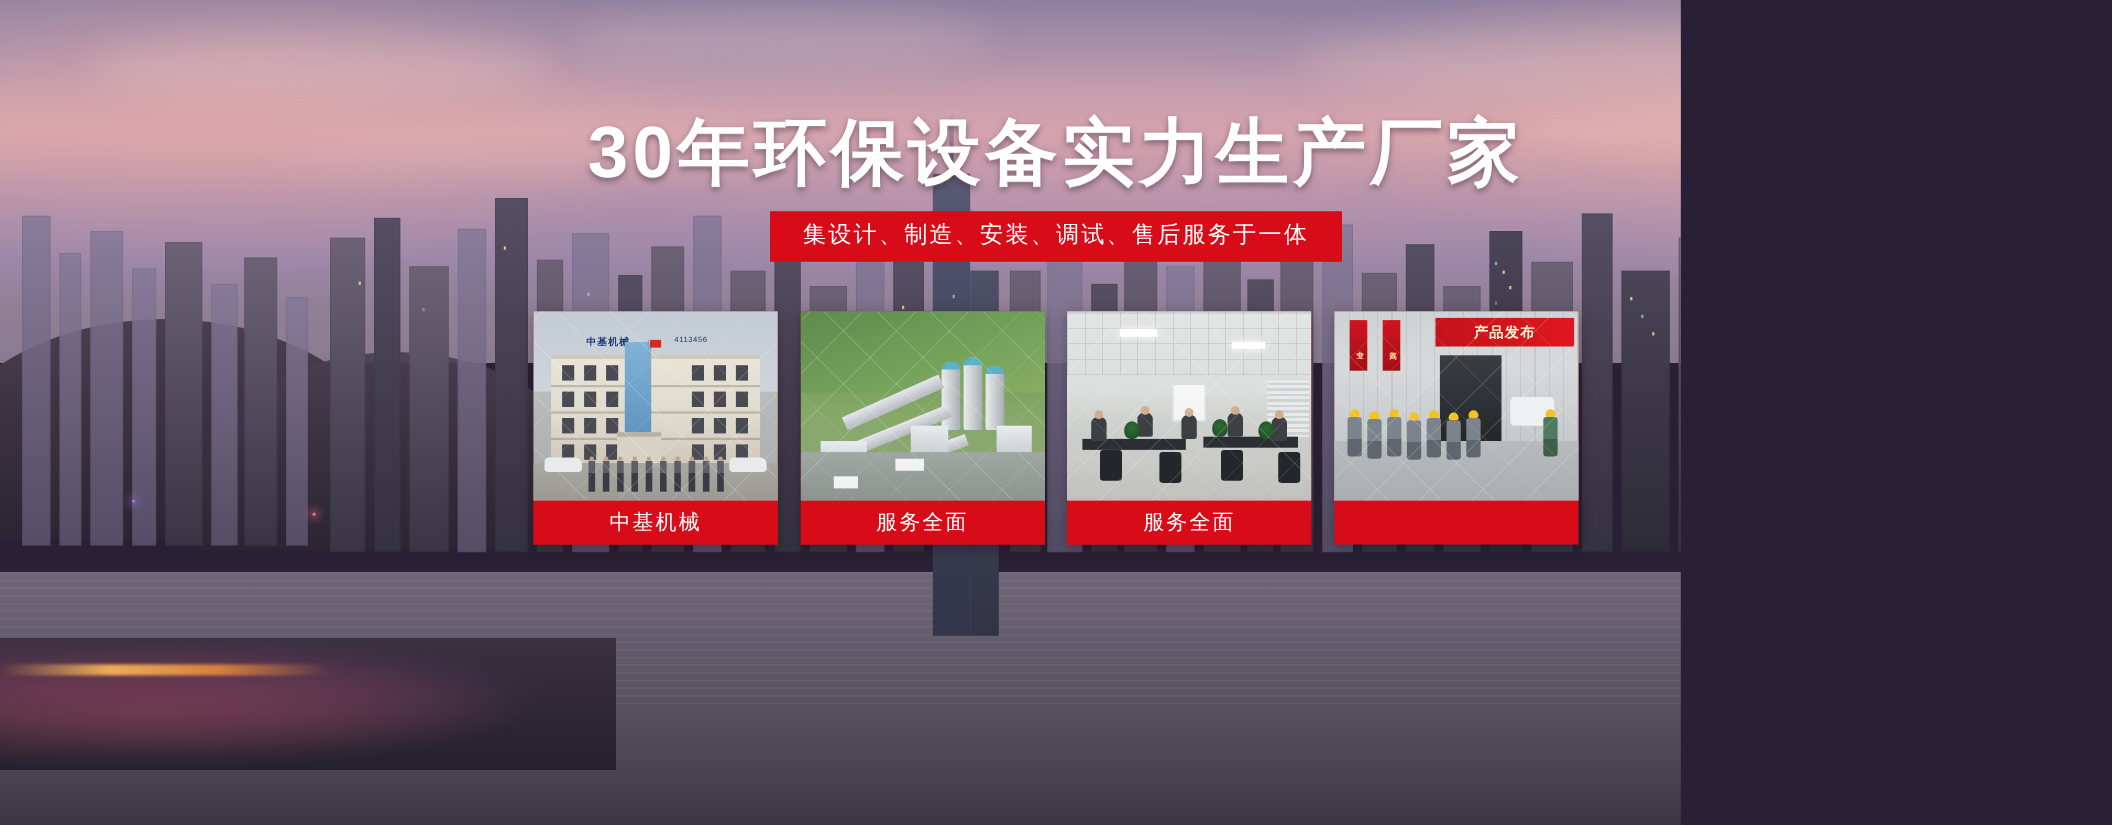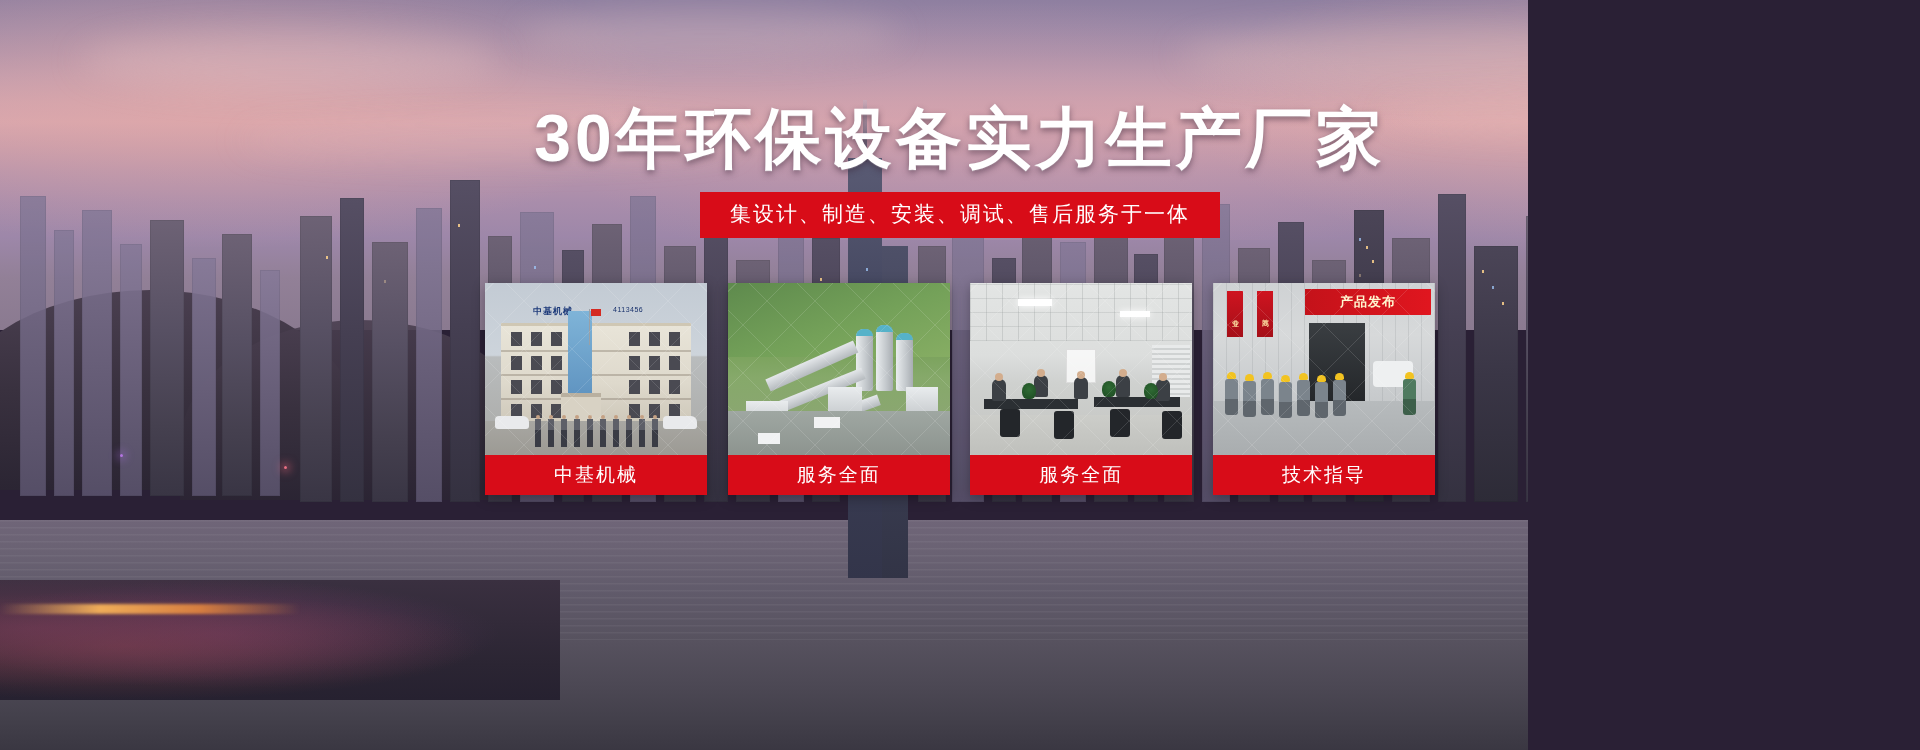--- a/index.html
+++ b/index.html
@@ -543,18 +543,17 @@
           <div class="wk" style="left:12px;  top:96px;"></div>
           <div class="wk" style="left:30px;  top:98px;"></div>
           <div class="wk" style="left:48px;  top:96px;"></div>
           <div class="wk" style="left:66px;  top:99px;"></div>
           <div class="wk" style="left:84px;  top:97px;"></div>
           <div class="wk" style="left:102px; top:99px;"></div>
           <div class="wk" style="left:120px; top:97px;"></div>
           <div class="wk green" style="left:190px; top:96px;"></div>
           <div class="wm"></div>
         </div>
-        <div class="card-label">技术指导</div>
       </div>
 
     </div>
   </div>
 </div>
 
 </body></html>

